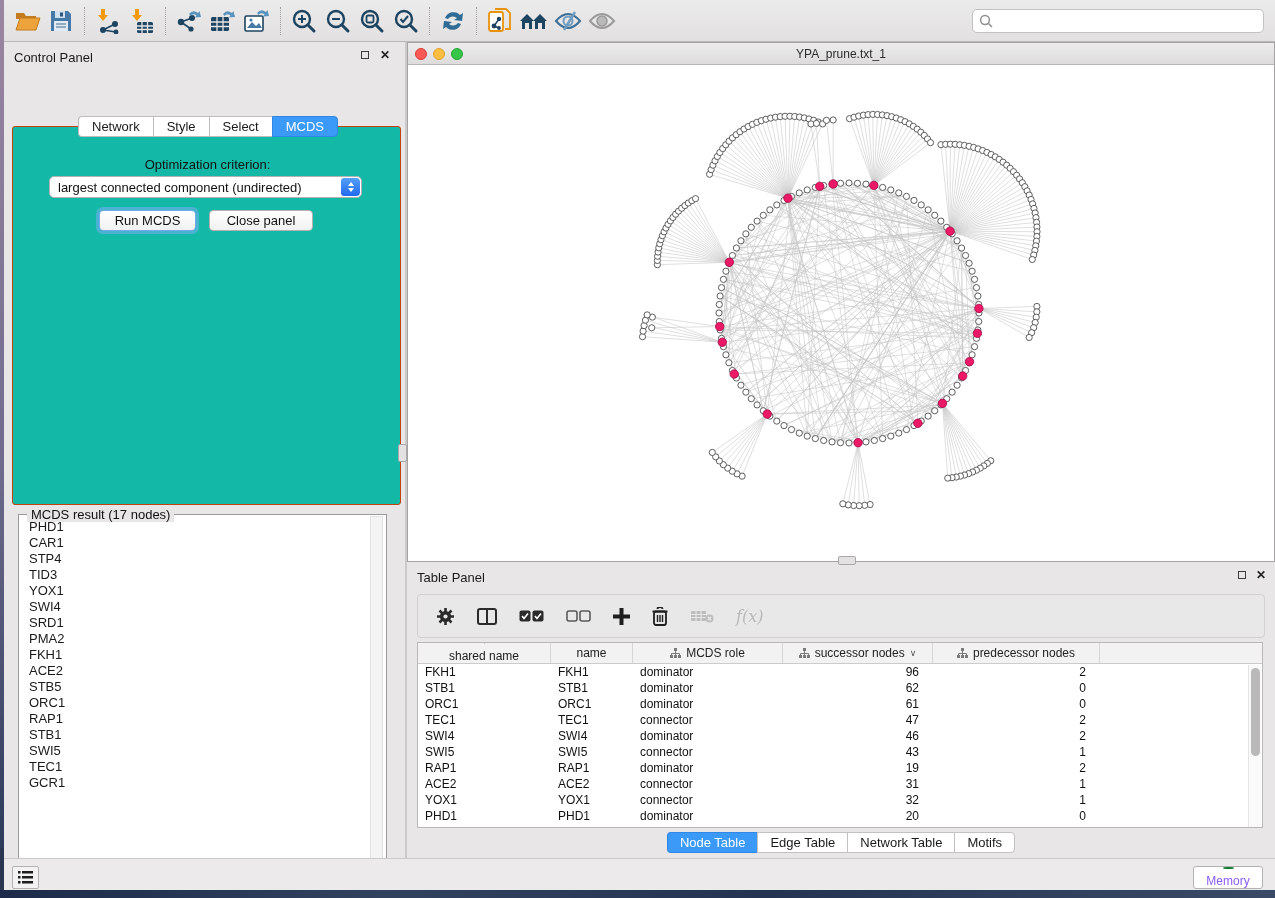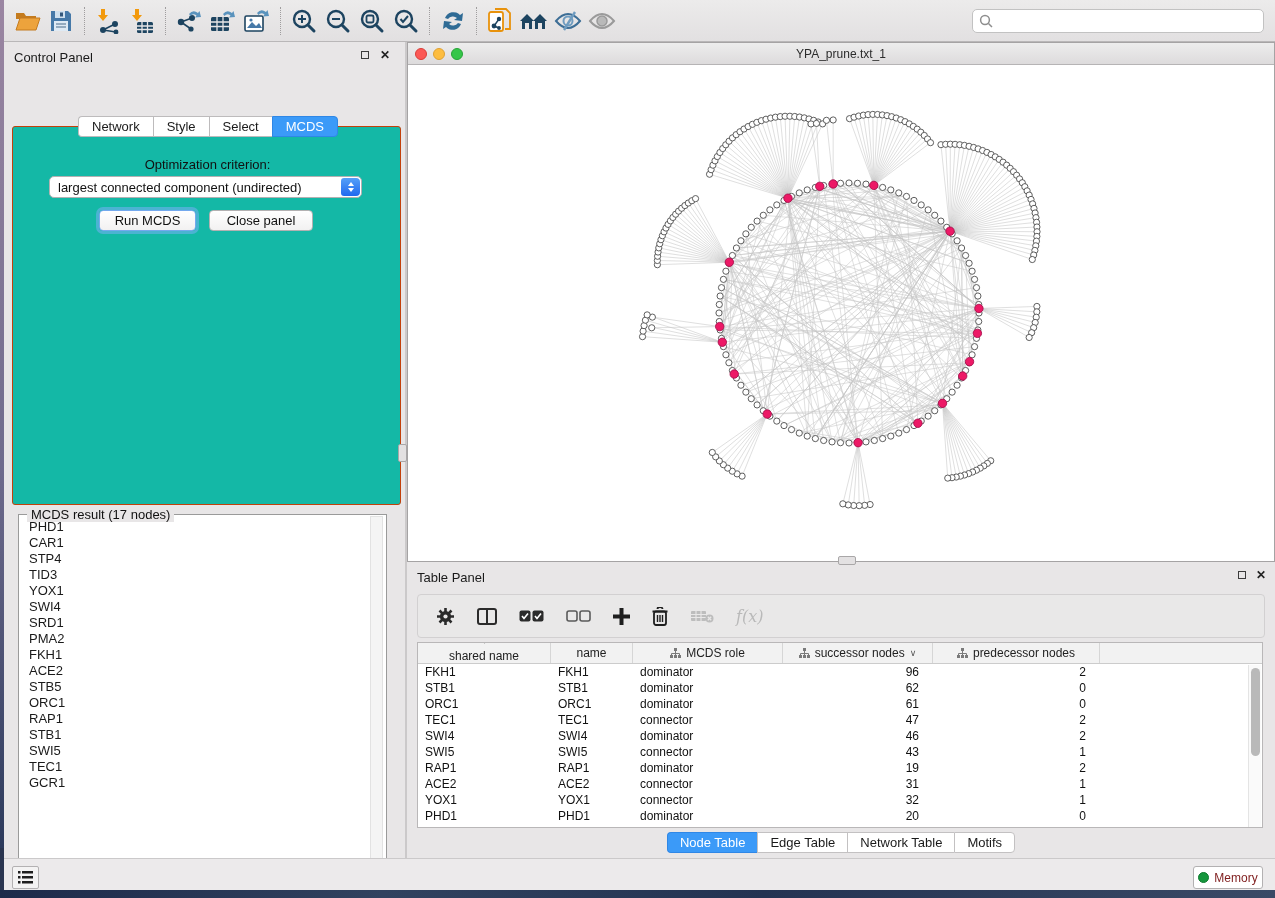--- a/index.html
+++ b/index.html
@@ -97,21 +97,21 @@
   .tp-tab:first-child { border-radius:4px 0 0 4px; }
   .tp-tab:last-child { border-right:1px solid #c3c1c2; border-radius:0 4px 4px 0; }
   .tp-tab.active { background:#3b9af8; border-color:#2f87e6; color:#fff; }
   
   #status-bar { left:4px; top:858px; width:1271px; height:32px; background:#eceaeb;
     border-top:1px solid #cbc9ca; }
   #list-btn { left:8px; top:7px; width:27px; height:23px; background:#f4f3f3;
     border:1px solid #b3b1b2; border-radius:2px; display:flex; align-items:center; justify-content:center; }
   #memory-btn { left:1189px; top:7px; width:70px; height:23px; background:#fff;
     border:1px solid #b3b1b2; border-radius:3px; display:flex; align-items:center;
-    justify-content:center; gap:5px; font-size:12px; color:#7f1d1d; }
+    justify-content:center; gap:5px; font-size:12px; color:#8b5cf6;flex-direction:column; }
   #memory-dot { width:11px; height:11px; border-radius:50%; background:#15963c; border:1px solid #0d7a2e; }
 </style>
 </head>
 <body>
 
 <div id="toolbar" class="abs">
   <div class="tb-btn">
     <svg width="27" height="24" viewBox="0 0 27 24">
         <path d="M2 4 h8 l2 3 h10 v3 H2z" fill="#c47b1e"></path>
         <path d="M2 21 L6 9 h20 L22 21z" fill="#eda33c" stroke="#c47b1e"></path>

